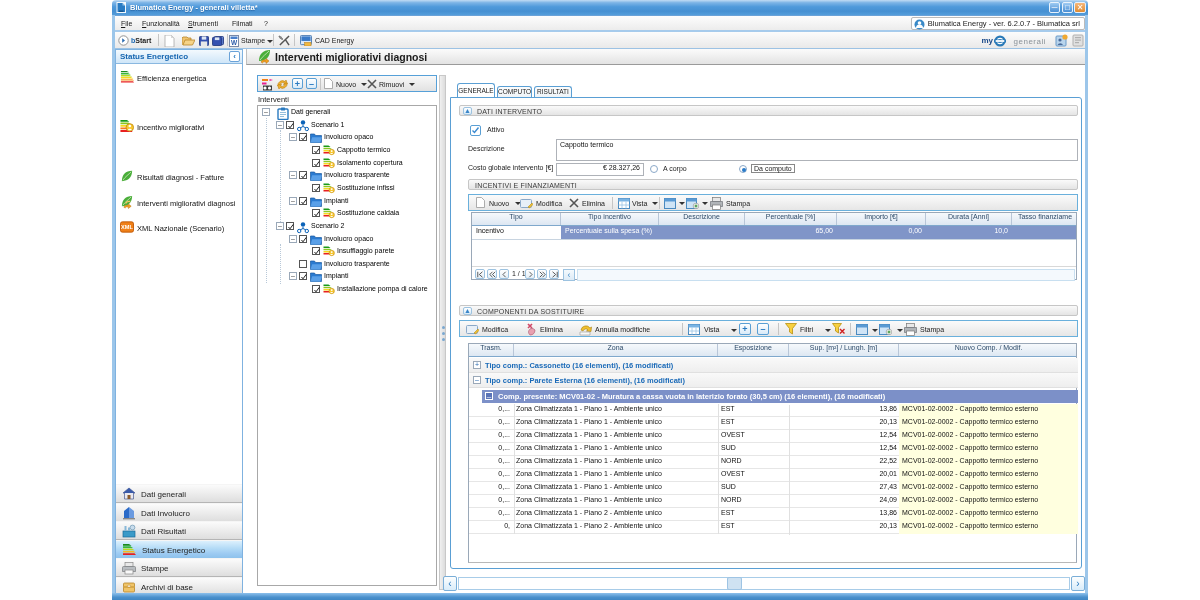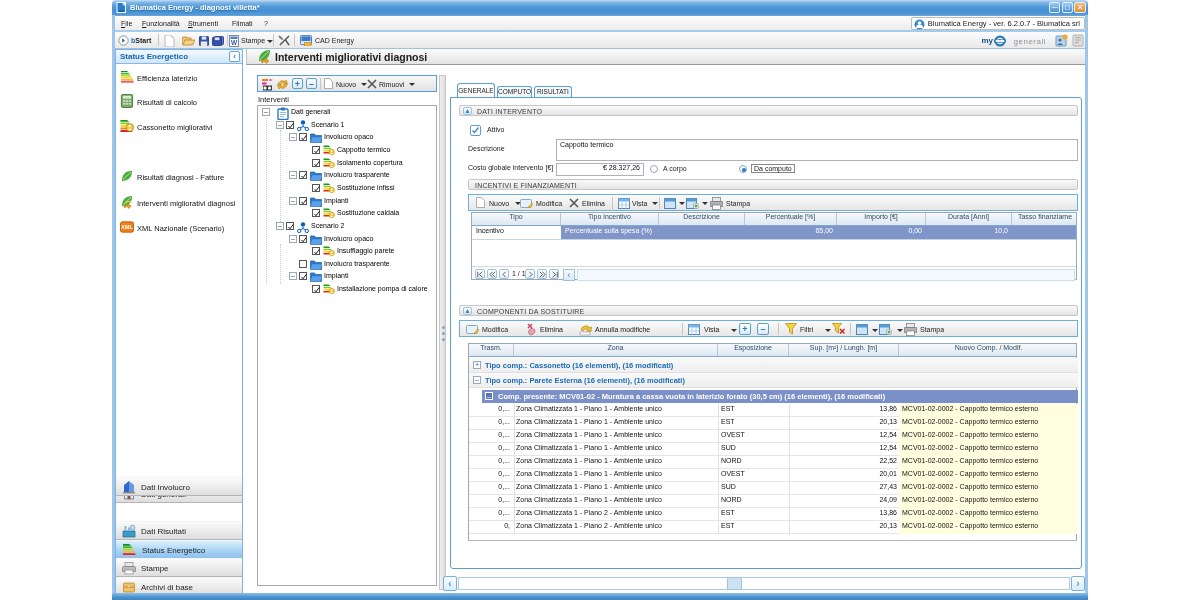--- a/index.html
+++ b/index.html
@@ -93,21 +93,21 @@
 </style>
 </head>
 <body>
 <div class="titlebar">
   <svg class="ticon" viewBox="0 0 11 11">
       <rect x="0.5" y="0" width="9.5" height="11" fill="#f4f9fd"></rect>
       <path d="M1.5 1 h5 l2.5 2.5 v6.5 h-7.5 z" fill="#2a7cc4"></path>
       <path d="M6.5 1 l2.5 2.5 h-2.5 z" fill="#9cc8e8"></path>
       <path d="M3 8.5 h4.5 v1.5 h-4.5 z" fill="#16558e"></path>
     </svg>
-  <span class="titletext">Blumatica Energy - diagnosi villetta*</span>
+  <span class="titletext">Blumatica Energy - generali villetta*</span>
   <span class="tbtn min" style="right:28px;">─</span>
   <span class="tbtn max" style="right:15px;">□</span>
   <span class="tbtn close" style="right:2px; width:12px;">✕</span>
 </div>
 <div class="menubar">
   <span class="mi" style="left:9px;"><span class="u">F</span>ile</span>
   <span class="mi" style="left:30px;"><span class="u">F</span>unzionalità</span>
   <span class="mi" style="left:76px;"><span class="u">S</span>trumenti</span>
   <span class="mi" style="left:120px;">Filmati</span>
   <span class="mi" style="left:152px;">?</span>
@@ -193,47 +193,34 @@
     </div>
   <div class="sbitem" style="top:16px;">
       <svg class="ic" viewBox="0 0 15 15">
         <path d="M1 1 h6 l3 1.5 h-9 z" fill="#1a8a1a"></path>
         <path d="M1 3.2 h7.5 l3 1.5 h-10.5 z" fill="#3ab83a"></path>
         <path d="M1 5.4 h9 l3 1.5 h-12 z" fill="#b8d820"></path>
         <path d="M1 7.6 h10.5 l3 1.5 h-13.5 z" fill="#f8d820"></path>
         <path d="M1 9.8 h12 l2.5 1.5 h-14.5 z" fill="#f89820"></path>
         <path d="M1 12 h13 l1 1.5 h-14 z" fill="#e82020"></path>
       </svg>
-      <span class="tx">Efficienza laterizio</span>
-    </div>
-  <div class="sbitem" style="top:40px;">
-      <svg class="ic" viewBox="0 0 15 15">
-        <rect x="1.5" y="0.5" width="12" height="14" rx="1.5" fill="#7aa86a" stroke="#4a7a3a"></rect>
-        <rect x="3" y="2" width="9" height="3" fill="#d8ecc8"></rect>
-        <rect x="3.2" y="6.5" width="2.4" height="2" fill="#c8dcb8"></rect>
-        <rect x="6.3" y="6.5" width="2.4" height="2" fill="#c8dcb8"></rect>
-        <rect x="9.4" y="6.5" width="2.4" height="2" fill="#c8dcb8"></rect>
-        <rect x="3.2" y="9.5" width="2.4" height="2" fill="#c8dcb8"></rect>
-        <rect x="6.3" y="9.5" width="2.4" height="2" fill="#c8dcb8"></rect>
-        <rect x="9.4" y="9.5" width="2.4" height="2" fill="#c8dcb8"></rect>
-      </svg>
-      <span class="tx">Risultati di calcolo</span>
+      <span class="tx">Efficienza energetica</span>
     </div>
   <div class="sbitem" style="top:65px;">
       <svg class="ic" viewBox="0 0 15 15">
         <path d="M0.5 1 h7 l2.5 2 h-9.5 z" fill="#1a9a1a"></path>
         <path d="M0.5 3.7 h8.5 l2.5 2 h-11 z" fill="#8ac820"></path>
         <path d="M0.5 6.4 h9.5 l2.5 2 h-12 z" fill="#f8d820"></path>
         <path d="M0.5 9.1 h10.5 l2.5 2 h-13 z" fill="#f87820"></path>
         <path d="M0.5 11.8 h11.5 l1.5 2 h-13 z" fill="#e82020"></path>
         <circle cx="10.5" cy="9" r="4" fill="#f8c830" stroke="#c89010"></circle>
         <circle cx="10.5" cy="7.5" r="1.4" fill="#fff"></circle>
         <path d="M8.2 12 a2.5 2.5 0 0 1 4.6 0 z" fill="#fff"></path>
       </svg>
-      <span class="tx">Cassonetto migliorativi</span>
+      <span class="tx">Incentivo migliorativi</span>
     </div>
   <div class="sbitem" style="top:115px;">
       <svg class="ic" viewBox="0 0 15 15">
         <path d="M13 2 C6 2 2 6 2 13 C9 13 13 9 13 2 Z" fill="#4aae3a"></path>
         <path d="M3 12 C6 8 9 6 12 3" stroke="#b8e0a8" stroke-width="1" fill="none"></path>
       </svg>
       <span class="tx">Risultati diagnosi - Fatture</span>
     </div>
   <div class="sbitem" style="top:141px;">
       <svg class="ic" viewBox="0 0 15 15">
@@ -252,21 +239,21 @@
       <span class="tx">XML Nazionale (Scenario)</span>
     </div>
   <div class="sbbot" style="top:434px;">
       <svg class="ic" viewBox="0 0 14 14">
         <path d="M7 1 L13 6 L11.5 6 L11.5 12 L2.5 12 L2.5 6 L1 6 Z" fill="#e8e8f0" stroke="#5a6a9a" stroke-width="0.8"></path>
         <path d="M7 1 L13 6 L1 6 Z" fill="#3a5aa8"></path>
         <rect x="5.5" y="8" width="3" height="4" fill="#8a5a2a"></rect>
       </svg>
       <span class="tx">Dati generali</span>
     </div>
-  <div class="sbbot" style="top:427px;">
+  <div class="sbbot" style="top:453px;">
       <svg class="ic" viewBox="0 0 14 14">
         <path d="M2 12 L2 5 L7 1 L7 12 Z" fill="#2a6ac8"></path>
         <path d="M7 1 L12 5 L12 12 L7 12 Z" fill="#6a9ae0"></path>
         <rect x="1" y="12" width="12" height="1.4" fill="#888"></rect>
       </svg>
       <span class="tx">Dati Involucro</span>
     </div>
   <div class="sbbot" style="top:471px;">
       <svg class="ic" viewBox="0 0 14 14">
         <rect x="1" y="7" width="12" height="6" fill="#3a9ac8" stroke="#1a6a98" stroke-width="0.7"></rect>
@@ -747,21 +734,21 @@
         <path d="M10 6.5 V9.5 M8.5 8 H11.5" stroke="#2a8a2a" stroke-width="1"></path>
       </svg>
     <span class="caret a" style="left:435px;top:8px;"></span>
     <svg class="a" style="left:444px;top:2px;" width="13" height="13" viewBox="0 0 13 13">
         <rect x="2.5" y="0.5" width="8" height="4" fill="#e8e8e8" stroke="#777" stroke-width="0.7"></rect>
         <path d="M0.5 4.5 h12 v5 h-12 z" fill="#b0b4b8" stroke="#70747a" stroke-width="0.7"></path>
         <rect x="2.5" y="8" width="8" height="4.5" fill="#fff" stroke="#777" stroke-width="0.7"></rect>
       </svg>
     <span class="tt" style="left:460px;">Stampa</span>
   </div>
-  <div class="grid" style="left:17px; top:245px; width:609px; height:198px; border-bottom:1px solid #b8b8b8;">
+  <div class="grid" style="left:17px; top:245px; width:609px; height:220px; border-bottom:1px solid #b8b8b8;">
     <div class="ghead" style="height:13px;">
       <span class="gh" style="left:0;width:45px;">Trasm.</span>
       <span class="gh" style="left:45px;width:204px;">Zona</span>
       <span class="gh" style="left:249px;width:71px;">Esposizione</span>
       <span class="gh" style="left:320px;width:110px;">Sup. [m²] / Lungh. [m]</span>
       <span class="gh" style="left:430px;width:179px;border-right:none;">Nuovo Comp. / Modif.</span>
     </div>
     <div class="a" style="left:0;top:14px;width:609px;height:15px;background:linear-gradient(#f9f9f9,#eeeeee);border-bottom:1px solid #e0e0e0;">
       <span class="exp" style="left:4px;top:3px;color:#2a6ab0;">+</span>
       <span class="a" style="left:16px;top:3px;font-weight:bold;color:#1a6ab8;font-size:7.5px;white-space:nowrap;">Tipo comp.: Cassonetto (16 elementi), (16 modificati)</span>

